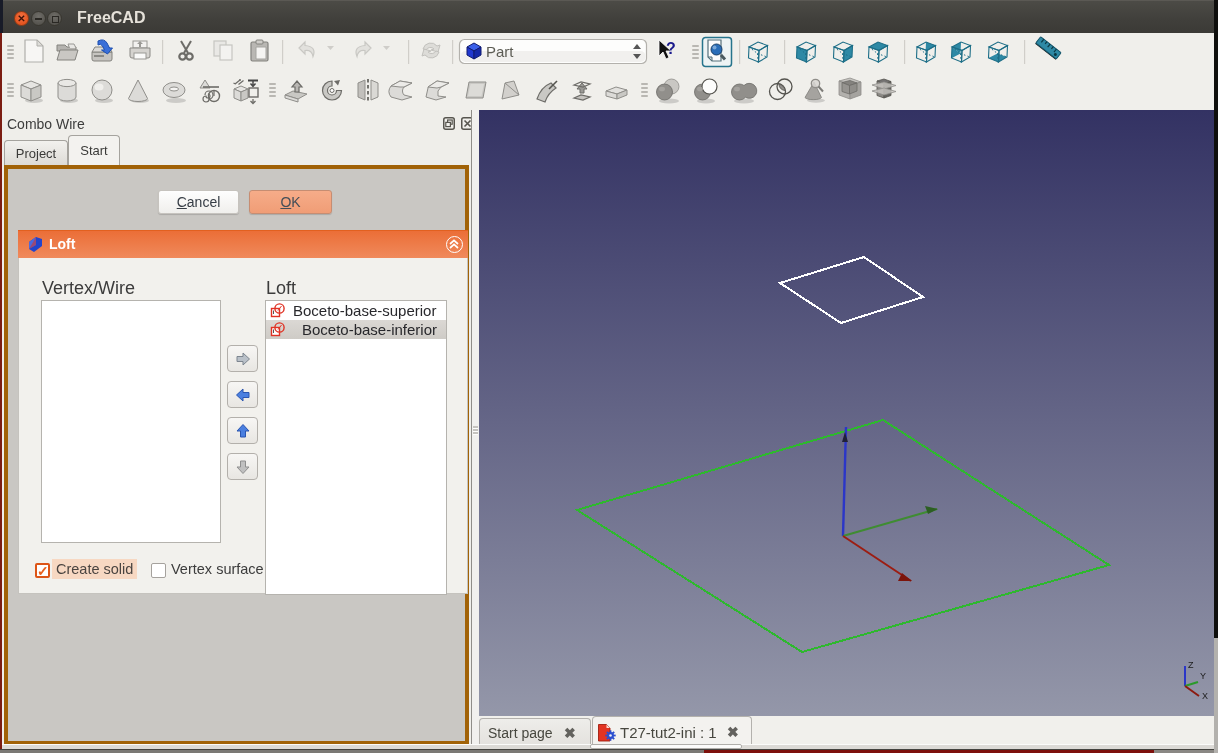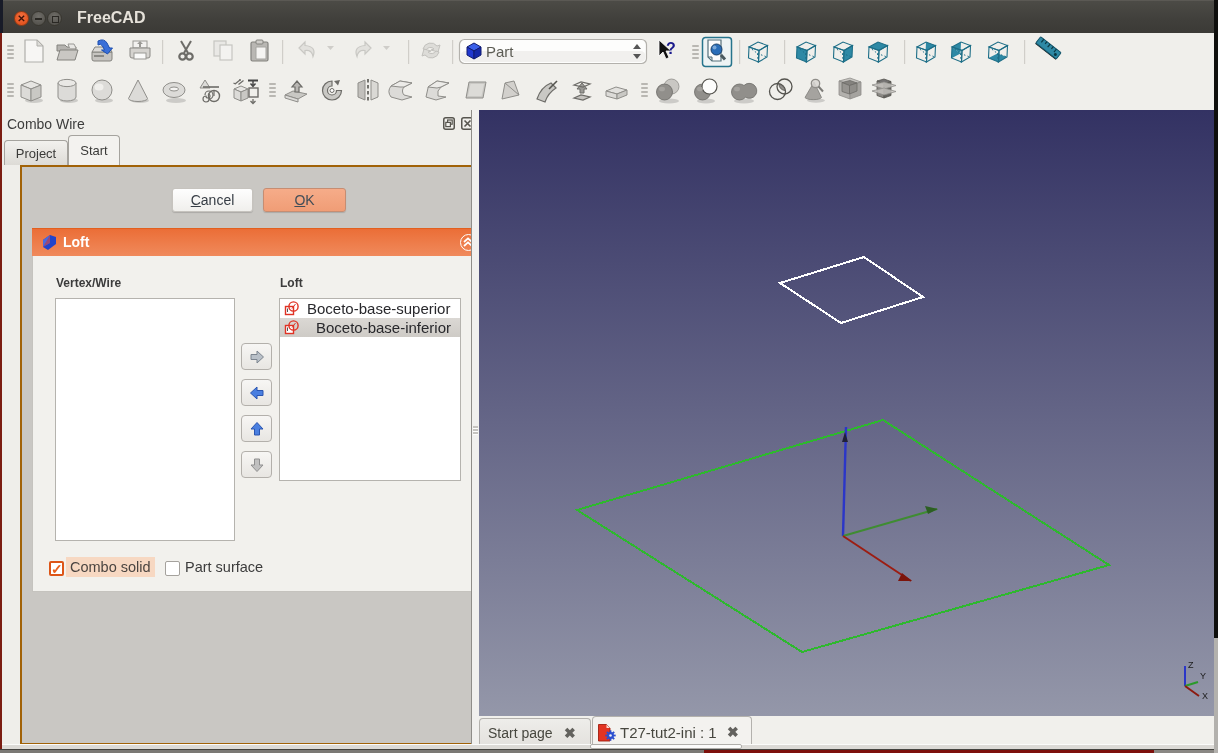--- a/index.html
+++ b/index.html
@@ -35,43 +35,43 @@
 #leftborder { left:0; top:33px; width:2px; height:720px; background:#7b1d12; }
 #dock { left:2px; top:110px; width:469px; height:635px; background:#efeeea; }
 #combo-title { position:absolute; left:5px; top:6px; color:#3c3c3c; font-size:14px; }
 
 .tab { position:absolute; border:1px solid #a5a39e; border-bottom:none;
   border-radius:4px 4px 0 0; font-size:13px; color:#3a3a38; text-align:center; }
 #tab-project { left:2px; top:30px; width:64px; height:25px; line-height:25px;
   background:linear-gradient(#f2f1ee,#dddbd6); }
 #tab-tasks { left:66px; top:25px; width:52px; height:30px; line-height:30px;
   background:#f3f2ef; z-index:3; }
-#tabpane { position:absolute; left:18px; top:55px; width:465px; height:580px;
-  background:#c9c7c3; border:2px solid #a16207; }
+#tabpane { position:absolute; left:2px; top:55px; width:465px; height:580px;
+  background:#c9c7c3; border:4px solid #a16207; }
 
 .pushbtn { position:absolute; border-radius:3px; font-size:13px; text-align:center; }
 #btn-cancel { left:150px; top:21px; width:81px; height:24px; line-height:22px;
   background:linear-gradient(#fefefe,#f0efec); border:1px solid #c6c3be; color:#363d45;
   font-size:14px; box-shadow:0 1px 1px rgba(0,0,0,0.15); }
 #btn-ok { left:241px; top:21px; width:83px; height:24px; line-height:22px;
   background:linear-gradient(#f6ac89,#f09d76); border:1px solid #c68d72; color:#434e58;
   font-size:14px; box-shadow:0 1px 1px rgba(0,0,0,0.15); }
 
 #taskbox { position:absolute; left:10px; top:89px; width:450px; height:336px;
   background:#f2f1ed; border:1px solid #c5c3be; border-top:none; }
 #lofthdr { position:absolute; left:10px; top:61px; width:450px; height:28px;
   background:linear-gradient(#eb6e37,#f08a5c); border-top:1px solid #e2601f; }
 #lofthdr .txt { position:absolute; left:31px; top:5px; color:#fff; font-weight:bold; font-size:14px; }
 #chev { position:absolute; right:5px; top:5px; width:17px; height:17px; border-radius:50%;
   border:1.5px solid #fff; }
 #chev svg { position:absolute; left:0px; top:0px; }
-.caption { position:absolute; font-size:12px; color:#3c3c3c;font-weight:bold; }
+.caption { position:absolute; font-size:18px; color:#3c3c3c; }
 .listbox { position:absolute; background:#fff; border:1px solid #b5b3ae; }
 #list-l { left:22px; top:42px; width:180px; height:243px; }
-#list-r { left:246px; top:42px; width:182px; height:183px; }
+#list-r { left:246px; top:42px; width:182px; height:295px; }
 .litem { position:relative; height:19px; font-size:15px; color:#28282c; line-height:19px;
   padding-left:27px; }
 .litem.sel { background:linear-gradient(#dbd8d4,#cecbc6);text-align:center; }
 .litem .sk { position:absolute; left:4px; top:2px; }
 .movebtn { position:absolute; left:208px; width:31px; height:27px; border-radius:4px;
   background:linear-gradient(#f7f6f4,#e8e6e2); border:1px solid #b3b0ab; }
 .movebtn svg { position:absolute; left:6px; top:4px; }
 .cb { position:absolute; width:15px; height:15px; background:#fff; border:1px solid #a5a29d;
   border-radius:2px; }
 #cb1 { left:16px; top:305px; border:2px solid #dd5517; }
@@ -521,23 +521,23 @@
             <svg width="18" height="18" viewBox="0 0 18 18">
           <path d="M6.5 15 V9 H3 L9 2.5 L15 9 H11.5 V15 Z" fill="#4a7fe0" stroke="#2a55b0" stroke-width="1"></path>
             </svg>
           </div>
         <div class="movebtn" style="top:195px;">
             <svg width="18" height="18" viewBox="0 0 18 18">
           <path d="M6.5 3 V9 H3 L9 15.5 L15 9 H11.5 V3 Z" fill="#c0c0c0" stroke="#8f8f8f" stroke-width="1"></path>
             </svg>
           </div>
         <div class="cb" id="cb1"></div>
-        <div id="cb1-label">Combo solid</div>
+        <div id="cb1-label">Create solid</div>
         <div class="cb" id="cb2"></div>
-        <div id="cb2-label">Part surface</div>
+        <div id="cb2-label">Vertex surface</div>
       </div>
     </div>
   </div>
 
   <div class="abs" id="splitter"></div>
   <div class="abs" id="splitgrip"></div>
   <div class="abs" id="view3d">
     <svg width="739" height="606" viewBox="0 0 739 606">
       <polygon points="385,147 444,187 362,213 301,173" fill="none" stroke="#ffffff" stroke-width="2" shape-rendering="crispEdges"></polygon>
       <polygon points="404,310 630,455 323,542 98,400" fill="none" stroke="#2eb82e" stroke-width="2" shape-rendering="crispEdges"></polygon>

